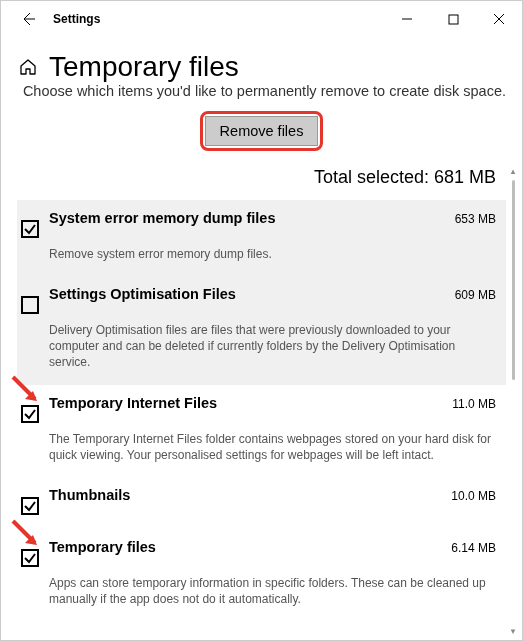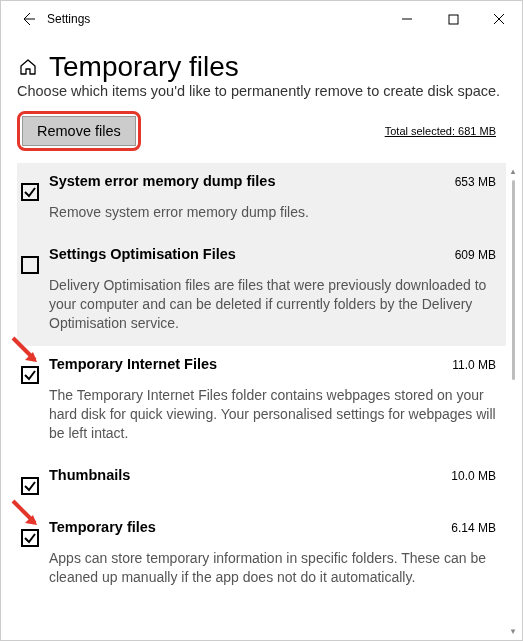--- a/index.html
+++ b/index.html
@@ -23,20 +23,22 @@
   .back-btn {
     width: 38px;
     height: 36px;
     display: flex;
     align-items: center;
     justify-content: center;
   }
   .title-text {
     font-size: 12px;
     color: #000;
+    margin-left: 6px;
+    font-weight: bold;
   }
   .win-controls {
     margin-left: auto;
     display: flex;
   }
   .win-btn {
     width: 46px;
     height: 36px;
     display: flex;
     align-items: center;
@@ -60,38 +62,38 @@
     font-size: 14.5px;
     color: #333;
     margin-top: 6px;
     line-height: 1.3;
   }
   .action-row {
     display: flex;
     align-items: center;
     margin-top: 10px;
     gap: 16px;
+    flex-direction: column;
   }
   .remove-btn-wrap {
     border: 3px solid #e4362b;
     border-radius: 8px;
     padding: 2px;
   }
   .remove-btn {
     background: #ccc;
     border: 1px solid #999;
     padding: 6px 14px;
     font-size: 14.5px;
     font-family: inherit;
   }
   .total-selected {
     margin-left: auto;
-    font-size: 11px;
+    font-size: 18px;
     padding-right: 10px;
-    text-decoration: underline;
   }
   .list {
     margin-top: 12px;
     position: relative;
   }
   .item {
     display: flex;
     padding: 10px 10px 14px 4px;
     gap: 10px;
     position: relative;
@@ -115,23 +117,23 @@
   .item-title {
     font-weight: 600;
     font-size: 14.5px;
   }
   .item-size {
     margin-left: auto;
     font-size: 12px;
   }
   .item-desc {
     color: #555;
-    font-size: 14px;
+    font-size: 12px;
     line-height: 1.35;
-    margin-top: 14px;
+    margin-top: 20px;
   }
   .red-arrow {
     position: absolute;
     width: 36px;
     height: 36px;
     pointer-events: none;
   }
   .scrollbar {
     position: absolute;
     right: 2px;
@@ -191,21 +193,21 @@
 <div class="content">
   <div class="header-row">
     <div class="home-icon">
       <svg width="20" height="20" viewBox="0 0 20 20">
           <path d="M3 9 L10 3 L17 9 V17 H12 V12 H8 V17 H3 Z" stroke="#000" stroke-width="1.3" fill="none" stroke-linejoin="round"></path>
         </svg>
     </div>
     <div class="page-title">Temporary files</div>
   </div>
 
-  <div class="intro" style="margin-top:-1px;">Choose which items you'd like to permanently remove to create disk space.</div>
+  <div class="intro" style="margin-top:-1px;text-align:right;">Choose which items you'd like to permanently remove to create disk space.</div>
 
   <div class="action-row">
     <div class="remove-btn-wrap">
       <button class="remove-btn">Remove files</button>
     </div>
     <div class="total-selected">Total selected: 681 MB</div>
   </div>
 
   <div class="list" id="list">
       <div class="item highlight">

